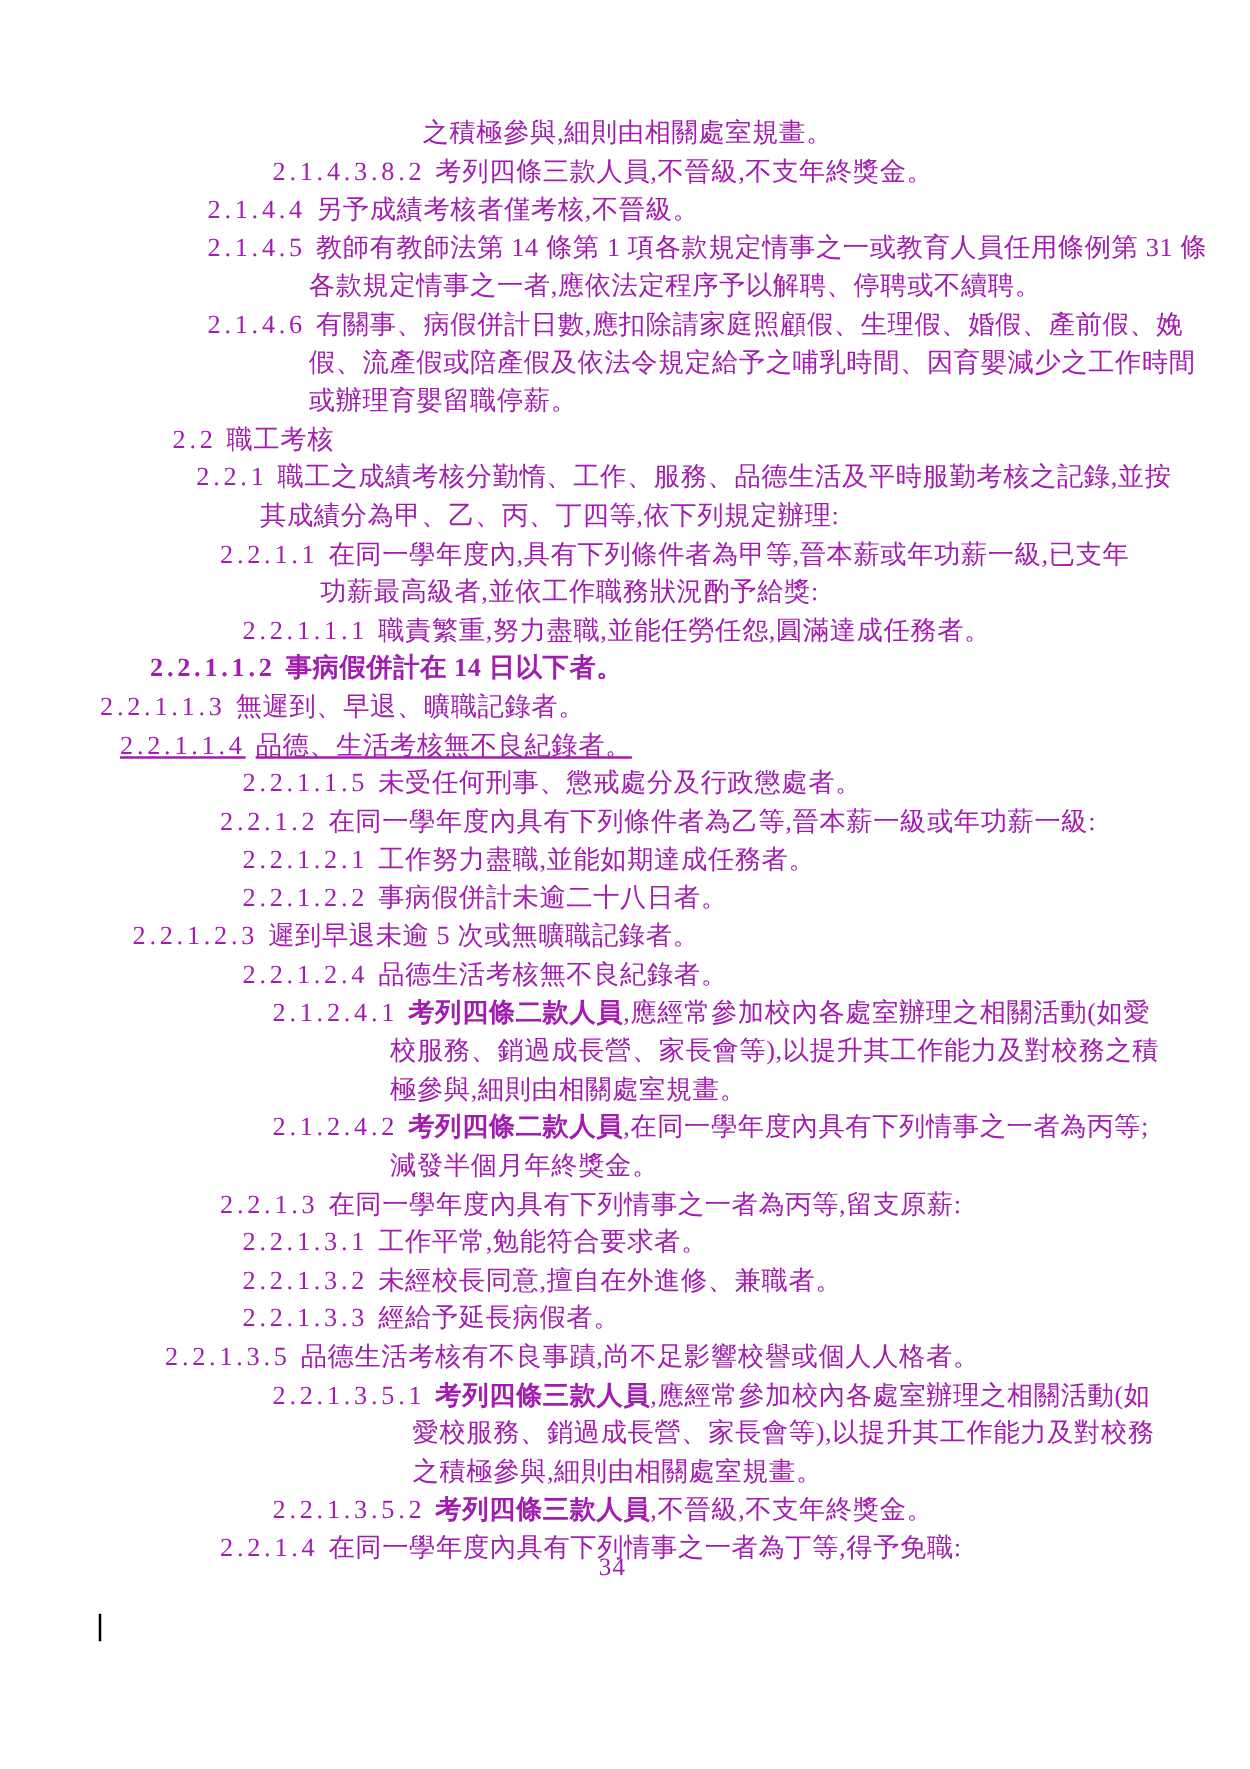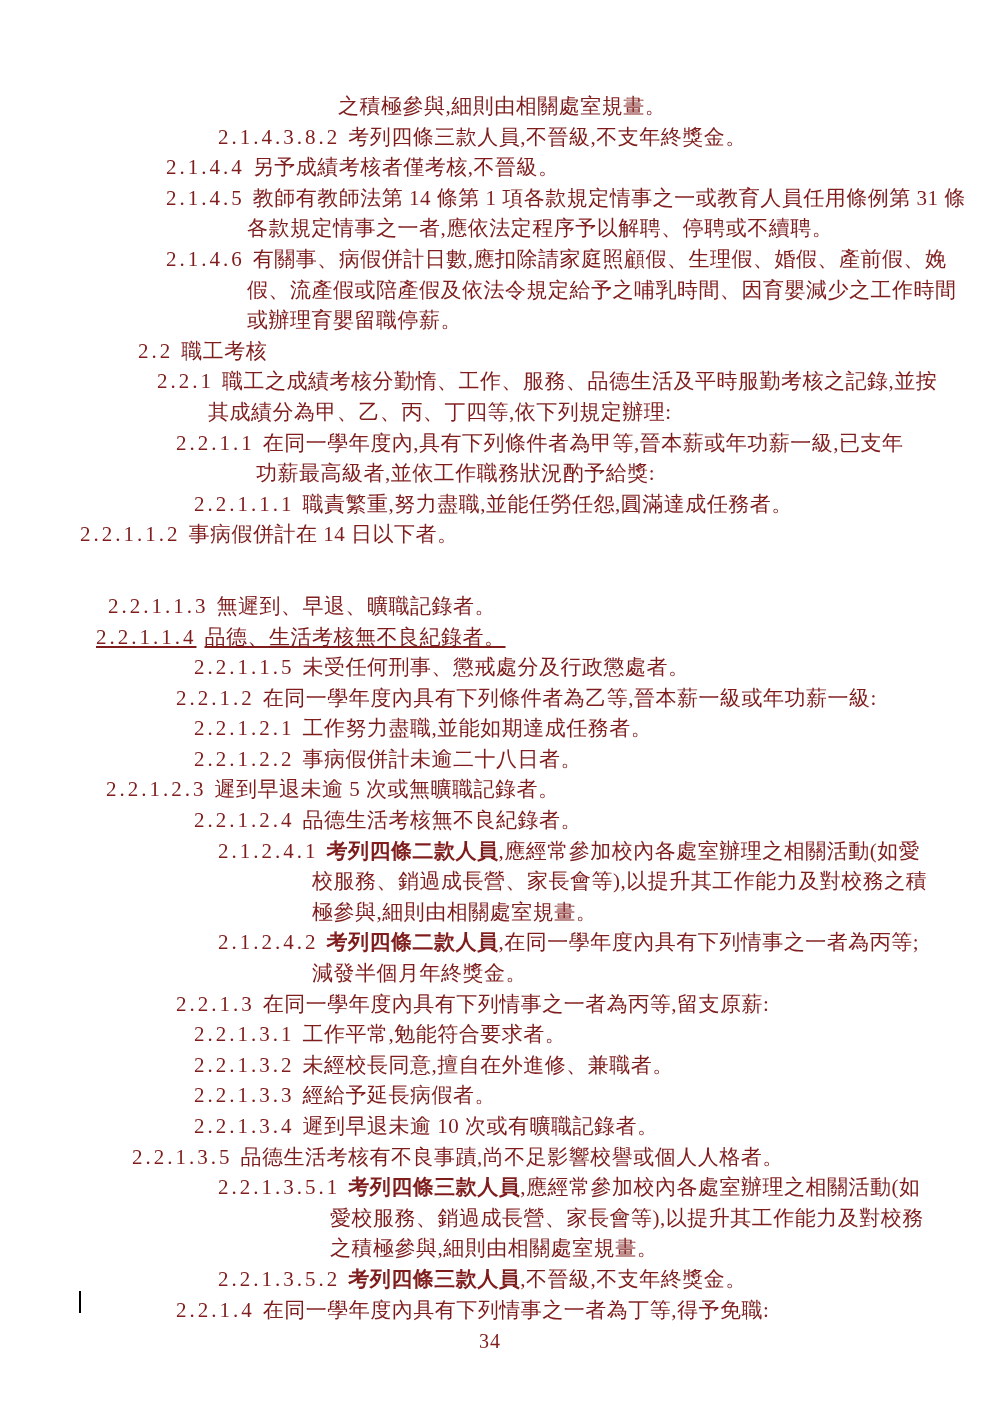--- a/index.html
+++ b/index.html
@@ -1,21 +1,21 @@
 <!DOCTYPE html>
 <html><head>
 <meta charset="utf-8">
 <style>
   html, body { margin: 0; padding: 0; background: #ffffff; }
   .page {
     position: relative;
     width: 1000px;
     height: 1415px;
     background: #ffffff;
-    color: #7f1d1d;
+    color: #a21caf;
     font-family: "Liberation Serif", "DejaVu Serif", serif;
     overflow: hidden;
   }
   .content {
     position: absolute;
     top: 91px;
     left: 0;
     right: 0;
   }
   .line {
@@ -34,21 +34,21 @@
   .change-bar {
     position: absolute;
     left: 79px;
     top: 1291px;
     width: 2px;
     height: 22px;
     background: #000000;
   }
   .page-number {
     position: absolute;
-    top: 1330px;
+    top: 1243px;
     left: 0;
     width: 980px;
     text-align: center;
     font-size: 20px;
     letter-spacing: 1px;
   }
 </style>
 </head>
 <body>
 
@@ -61,39 +61,38 @@
       <div class="line" style="padding-left: 247px;"><span>各款規定情事之一者,應依法定程序予以解聘、停聘或不續聘。</span></div>
       <div class="line" style="padding-left: 166px;"><span class="num">2.1.4.6</span><span>有關事、病假併計日數,應扣除請家庭照顧假、生理假、婚假、產前假、娩</span></div>
       <div class="line" style="padding-left: 247px;"><span>假、流產假或陪產假及依法令規定給予之哺乳時間、因育嬰減少之工作時間</span></div>
       <div class="line" style="padding-left: 247px;"><span>或辦理育嬰留職停薪。</span></div>
       <div class="line" style="padding-left: 138px;"><span class="num">2.2</span><span>職工考核</span></div>
       <div class="line" style="padding-left: 157px;"><span class="num">2.2.1</span><span>職工之成績考核分勤惰、工作、服務、品德生活及平時服勤考核之記錄,並按</span></div>
       <div class="line" style="padding-left: 208px;"><span>其成績分為甲、乙、丙、丁四等,依下列規定辦理:</span></div>
       <div class="line" style="padding-left: 176px;"><span class="num">2.2.1.1</span><span>在同一學年度內,具有下列條件者為甲等,晉本薪或年功薪一級,已支年</span></div>
       <div class="line" style="padding-left: 256px;"><span>功薪最高級者,並依工作職務狀況酌予給獎:</span></div>
       <div class="line" style="padding-left: 194px;"><span class="num">2.2.1.1.1</span><span>職責繁重,努力盡職,並能任勞任怨,圓滿達成任務者。</span></div>
-      <div class="line" style="padding-left: 80px;"><span class="num">2.2.1.1.2</span><span>事病假併計在 14 日以下者。</span></div>
-      <div class="line" style="padding-left: 108px; margin-top: 41px;"><span class="num">2.2.1.1.3</span><span>無遲到、早退、曠職記錄者。</span></div>
+      <div class="line" style="padding-left: 120px; font-weight: bold;"><span class="num">2.2.1.1.2</span><span>事病假併計在 14 日以下者。</span></div>
+      <div class="line" style="padding-left: 80px;"><span class="num">2.2.1.1.3</span><span>無遲到、早退、曠職記錄者。</span></div>
       <div class="line" style="padding-left: 96px; text-decoration: underline;"><span class="num">2.2.1.1.4</span><span>品德、生活考核無不良紀錄者。</span></div>
       <div class="line" style="padding-left: 194px;"><span class="num">2.2.1.1.5</span><span>未受任何刑事、懲戒處分及行政懲處者。</span></div>
       <div class="line" style="padding-left: 176px;"><span class="num">2.2.1.2</span><span>在同一學年度內具有下列條件者為乙等,晉本薪一級或年功薪一級:</span></div>
       <div class="line" style="padding-left: 194px;"><span class="num">2.2.1.2.1</span><span>工作努力盡職,並能如期達成任務者。</span></div>
       <div class="line" style="padding-left: 194px;"><span class="num">2.2.1.2.2</span><span>事病假併計未逾二十八日者。</span></div>
       <div class="line" style="padding-left: 106px;"><span class="num">2.2.1.2.3</span><span>遲到早退未逾 5 次或無曠職記錄者。</span></div>
       <div class="line" style="padding-left: 194px;"><span class="num">2.2.1.2.4</span><span>品德生活考核無不良紀錄者。</span></div>
       <div class="line" style="padding-left: 218px;"><span class="num">2.1.2.4.1</span><span class="bold">考列四條二款人員</span><span>,應經常參加校內各處室辦理之相關活動(如愛</span></div>
       <div class="line" style="padding-left: 312px;"><span>校服務、銷過成長營、家長會等),以提升其工作能力及對校務之積</span></div>
       <div class="line" style="padding-left: 312px;"><span>極參與,細則由相關處室規畫。</span></div>
       <div class="line" style="padding-left: 218px;"><span class="num">2.1.2.4.2</span><span class="bold">考列四條二款人員</span><span>,在同一學年度內具有下列情事之一者為丙等;</span></div>
       <div class="line" style="padding-left: 312px;"><span>減發半個月年終獎金。</span></div>
       <div class="line" style="padding-left: 176px;"><span class="num">2.2.1.3</span><span>在同一學年度內具有下列情事之一者為丙等,留支原薪:</span></div>
       <div class="line" style="padding-left: 194px;"><span class="num">2.2.1.3.1</span><span>工作平常,勉能符合要求者。</span></div>
       <div class="line" style="padding-left: 194px;"><span class="num">2.2.1.3.2</span><span>未經校長同意,擅自在外進修、兼職者。</span></div>
       <div class="line" style="padding-left: 194px;"><span class="num">2.2.1.3.3</span><span>經給予延長病假者。</span></div>
-      <div class="line" style="padding-left: 194px;"><span class="num">2.2.1.3.4</span><span>遲到早退未逾 10 次或有曠職記錄者。</span></div>
       <div class="line" style="padding-left: 110px; margin-left: 22px;"><span class="num">2.2.1.3.5</span><span>品德生活考核有不良事蹟,尚不足影響校譽或個人人格者。</span></div>
       <div class="line" style="padding-left: 218px;"><span class="num">2.2.1.3.5.1</span><span class="bold">考列四條三款人員</span><span>,應經常參加校內各處室辦理之相關活動(如</span></div>
       <div class="line" style="padding-left: 330px;"><span>愛校服務、銷過成長營、家長會等),以提升其工作能力及對校務</span></div>
       <div class="line" style="padding-left: 330px;"><span>之積極參與,細則由相關處室規畫。</span></div>
       <div class="line" style="padding-left: 218px;"><span class="num">2.2.1.3.5.2</span><span class="bold">考列四條三款人員</span><span>,不晉級,不支年終獎金。</span></div>
       <div class="line" style="padding-left: 176px;"><span class="num">2.2.1.4</span><span>在同一學年度內具有下列情事之一者為丁等,得予免職:</span></div>
     </div>
   <div class="change-bar"></div>
   <div class="page-number">34</div>
 </div>

